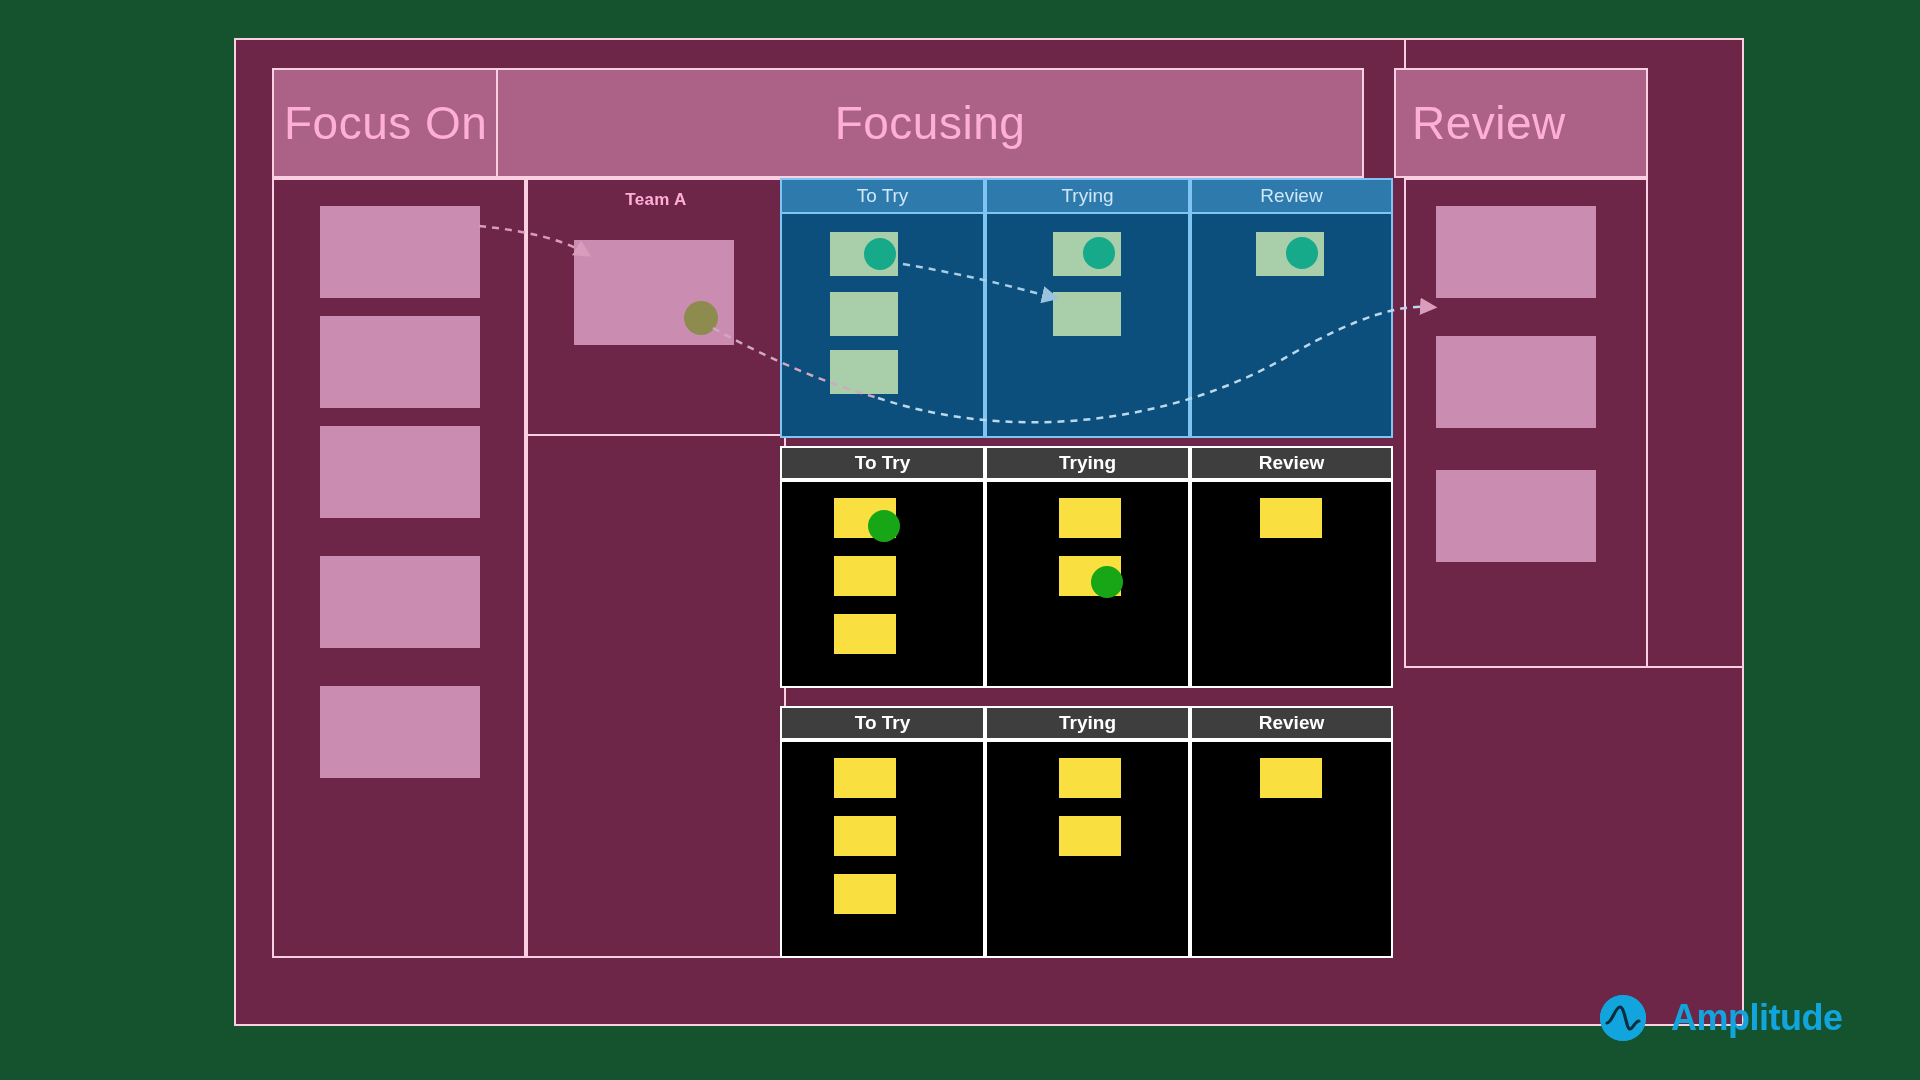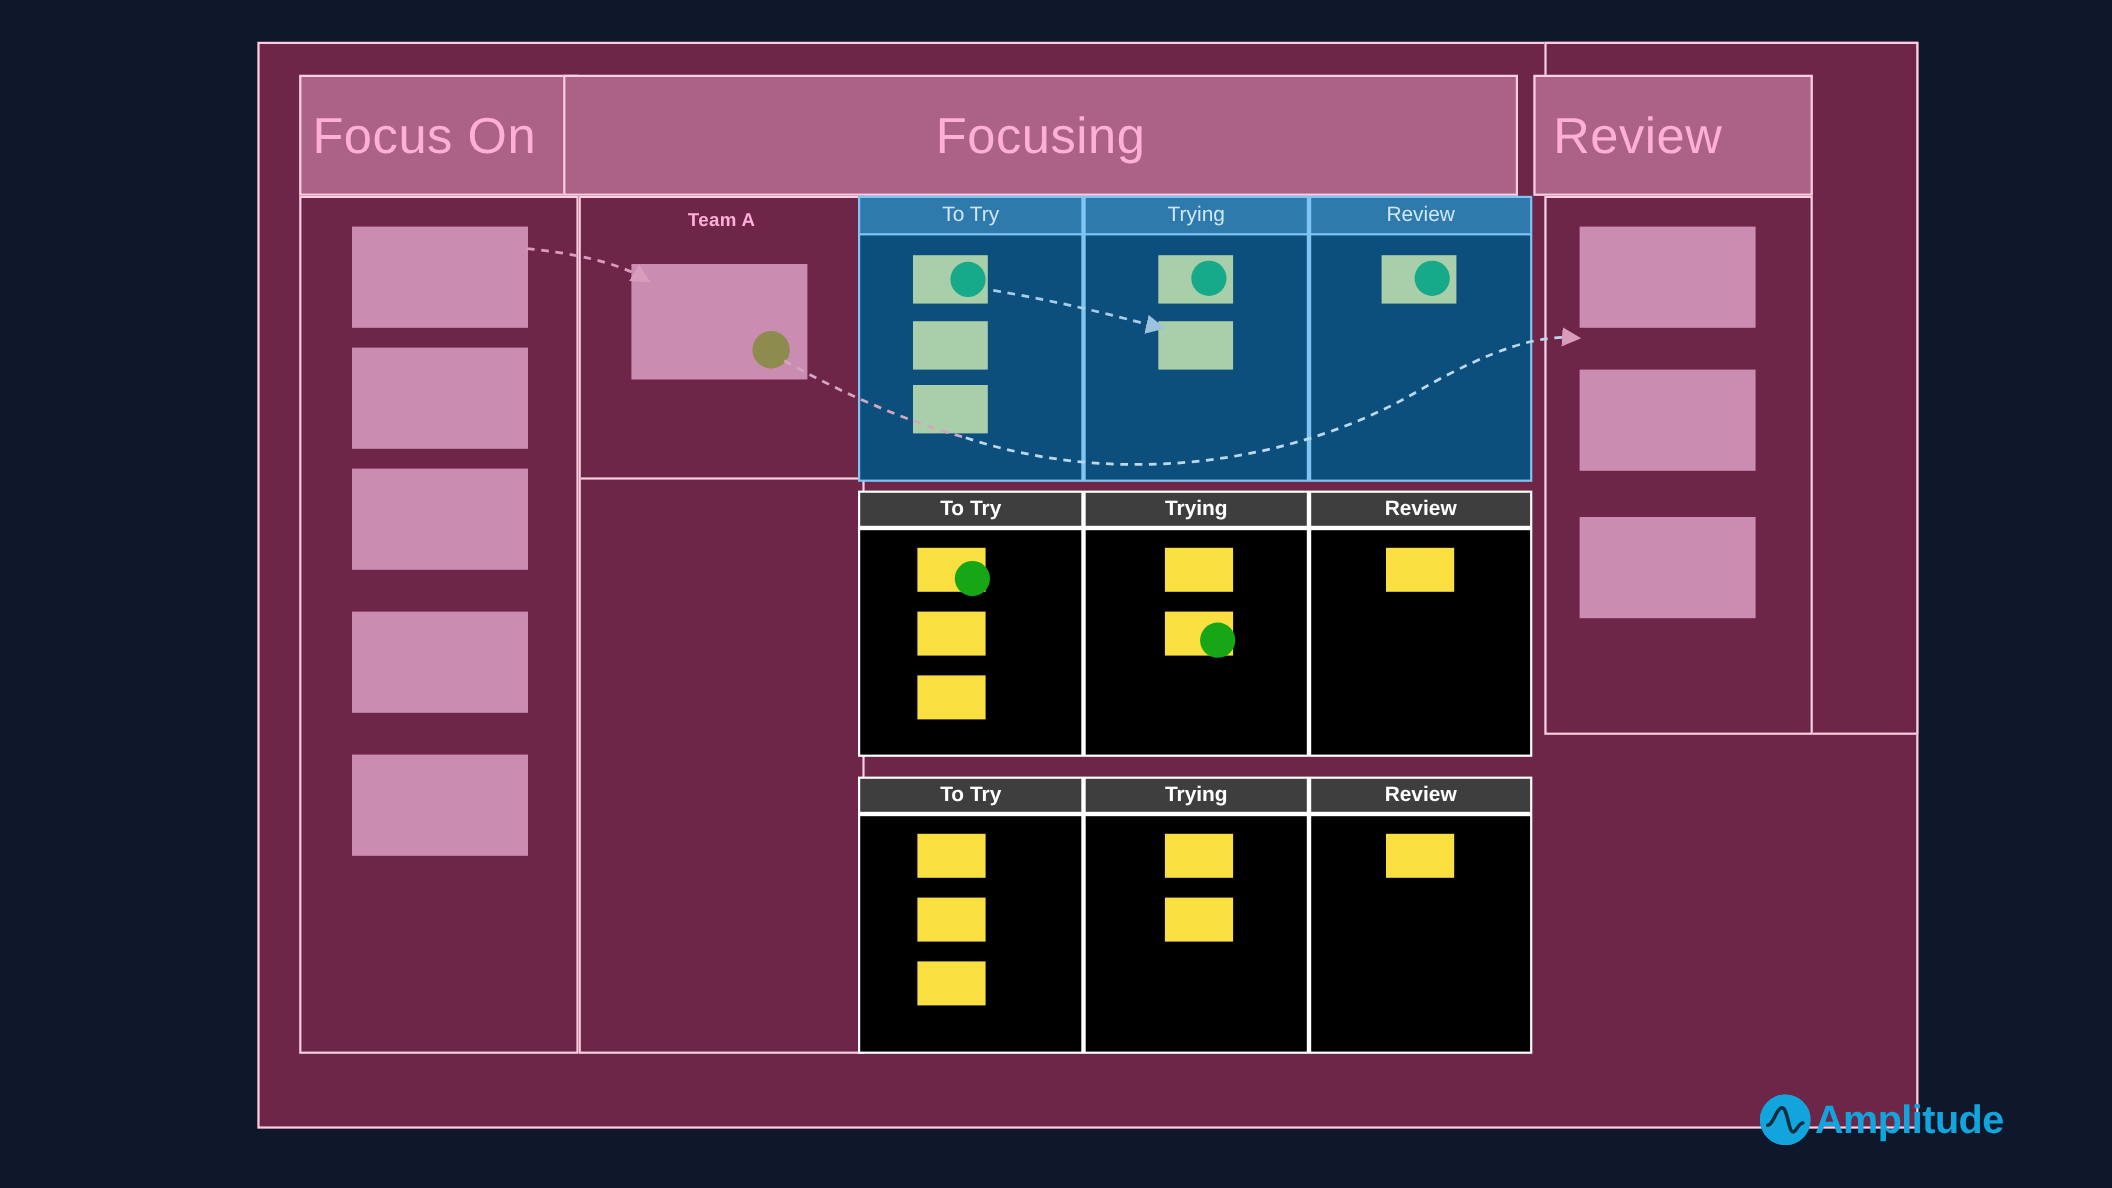--- a/index.html
+++ b/index.html
@@ -1,29 +1,29 @@
 <!DOCTYPE html>
 <html><head>
 <meta charset="utf-8">
 <style>
   html,body{margin:0;padding:0;background:#000;}
   body{width:1920px;height:1080px;overflow:hidden;font-family:"Liberation Sans",sans-serif;}
-  .stage{position:relative;width:1920px;height:1080px;background:#0f172a;text-align:center;}
+  .stage{position:relative;width:1920px;height:1080px;background:#14532d;text-align:center;}
 
   
   .maroon-slab{position:absolute;background:#6d2548;border:2px solid #f7c7dd;box-sizing:border-box;}
   .slab-main{left:234px;top:38px;width:1510px;height:988px;border:2px solid #f9cfe1;}
   .slab-review{left:1404px;top:38px;width:340px;height:630px;background:#6d2548;border:2px solid #f9cfe1;}
 
   
   .hdr{position:absolute;background:#ab6286;border:2px solid #f9cfe1;box-sizing:border-box;
        display:flex;align-items:center;justify-content:center;color:#ffaed8;
        font-weight:400;letter-spacing:.5px;}
   .hdr-focus-on{left:272px;top:68px;width:254px;height:110px;font-size:46px;justify-content:flex-start;padding-left:10px;}
-  .hdr-focusing{left:512px;top:68px;width:868px;height:110px;font-size:46px;}
+  .hdr-focusing{left:496px;top:68px;width:868px;height:110px;font-size:46px;}
   .hdr-review{left:1394px;top:68px;width:254px;height:110px;font-size:46px;justify-content:flex-start;padding-left:16px;}
 
   
   .focuson-col{position:absolute;left:272px;top:178px;width:254px;height:780px;
      background:#6d2548;border:2px solid #f9cfe1;box-sizing:border-box;}
   .pcard{position:absolute;background:#ca8cb0;}
 
   
   .teams-col{position:absolute;left:526px;top:178px;width:260px;height:780px;
      background:#6d2548;border:2px solid #f9cfe1;box-sizing:border-box;}
@@ -52,21 +52,21 @@
   .green-dot{position:absolute;border-radius:50%;background:#16a616;}
 
   
   .review-col{position:absolute;left:1404px;top:178px;width:244px;height:490px;
      background:#6d2548;border:2px solid #f9cfe1;box-sizing:border-box;}
 
   
   .arrows{position:absolute;left:0;top:0;width:1920px;height:1080px;pointer-events:none;}
 
   
-  .logo{position:absolute;left:1600px;top:995px;display:flex;align-items:center;gap:4px;}
+  .logo{position:absolute;left:1600px;top:995px;display:flex;align-items:center;gap:25px;}
   .logo-mark{width:46px;height:46px;border-radius:50%;background:#12a5dd;position:relative;}
   .logo-text{color:#12a5dd;font-size:36px;font-weight:bold;letter-spacing:-.5px;}
 </style>
 </head>
 <body>
 
 <div class="stage">
 
   <div class="maroon-slab slab-main"></div>
   <div class="maroon-slab slab-review"></div>

